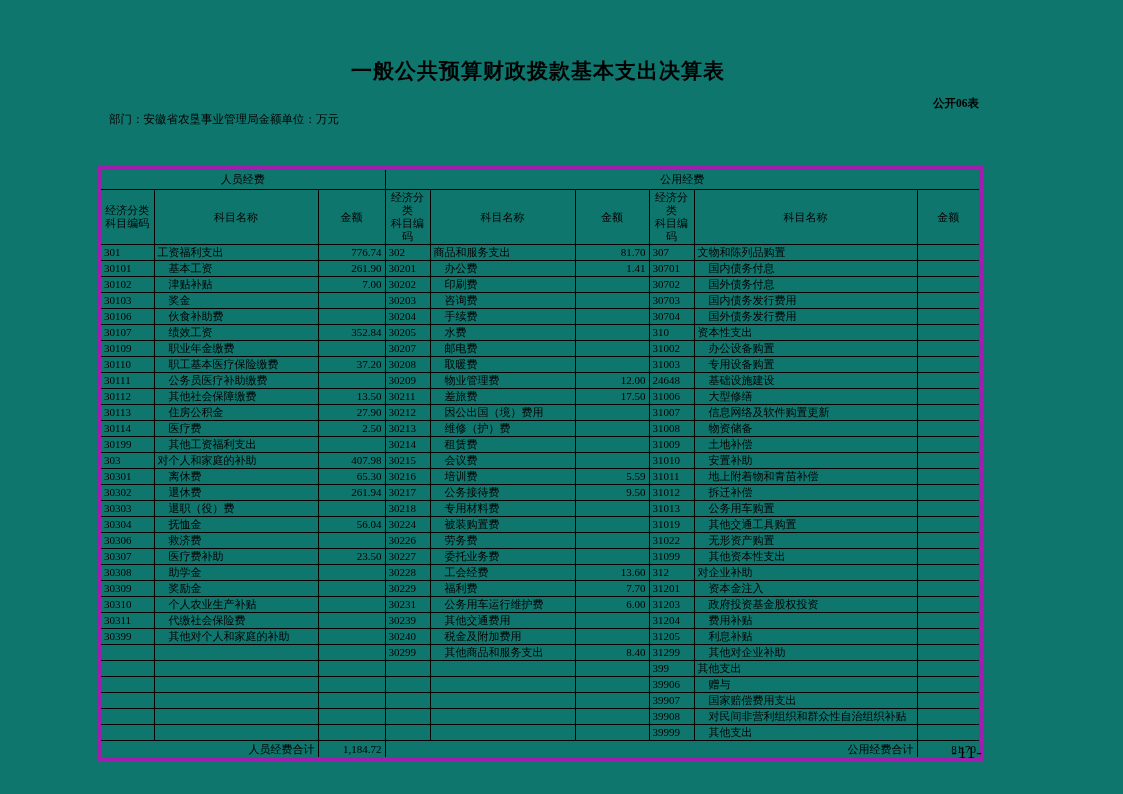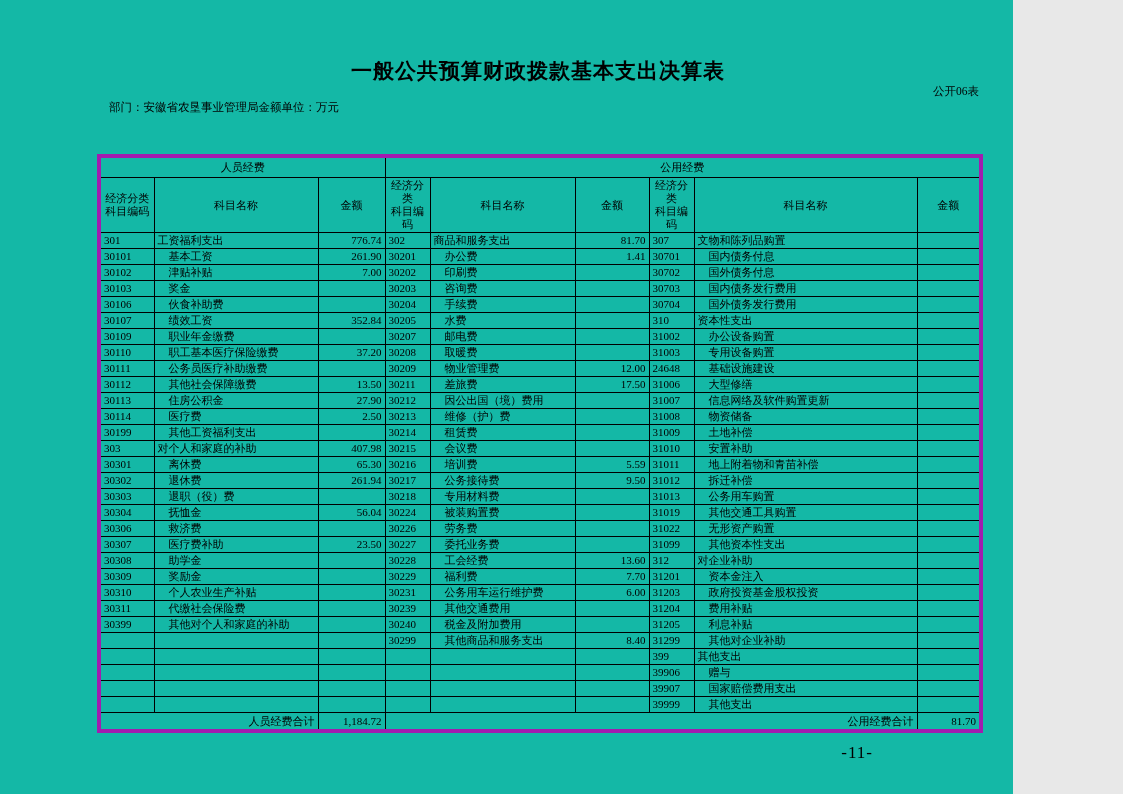--- a/index.html
+++ b/index.html
@@ -1,35 +1,37 @@
 <!DOCTYPE html>
 <html><head>
 <meta charset="utf-8">
 <style>
   html,body{margin:0;padding:0;background:#e8e8e8;}
   .page{
     position:relative;
-    width:1013px;height:794px;
-    background:#14b8a6;
+    width:1123px;height:794px;
+    background:#0f766e;
     font-family:"Liberation Serif","DejaVu Serif",serif;
     color:#000;
     overflow:hidden;
   }
   .content{position:absolute;left:97px;top:0;width:882px;}
   .doc-title{
     margin-top:57px;
     text-align:center;
     font-size:21px;
     font-weight:bold;
     letter-spacing:1px;
   }
   .meta-right{
+    margin-top:12px;
     text-align:right;
     font-size:11.5px;
     line-height:13px;
+    font-weight:bold;
   }
   .meta-row{
     display:flex;
     justify-content:flex-start;
     font-size:11.5px;
     line-height:13px;
     margin:3px 0 2px 12px;
   }
   table.budget{
     width:882px;
@@ -438,20 +440,31 @@
             <td class="name">　国家赔偿费用支出</td>
             <td class="amt"></td>
           </tr>
           <tr>
             <td class="code"></td>
             <td class="name"></td>
             <td class="amt"></td>
             <td class="code"></td>
             <td class="name"></td>
             <td class="amt"></td>
+            <td class="code">39908</td>
+            <td class="name">　对民间非营利组织和群众性自治组织补贴</td>
+            <td class="amt"></td>
+          </tr>
+          <tr>
+            <td class="code"></td>
+            <td class="name"></td>
+            <td class="amt"></td>
+            <td class="code"></td>
+            <td class="name"></td>
+            <td class="amt"></td>
             <td class="code">39999</td>
             <td class="name">　其他支出</td>
             <td class="amt"></td>
           </tr>
         </tbody>
       <tfoot>
         <tr>
           <td class="sum-label" colspan="2">人员经费合计</td>
           <td class="amt">1,184.72</td>
           <td class="sum-label" colspan="5">公用经费合计</td>

